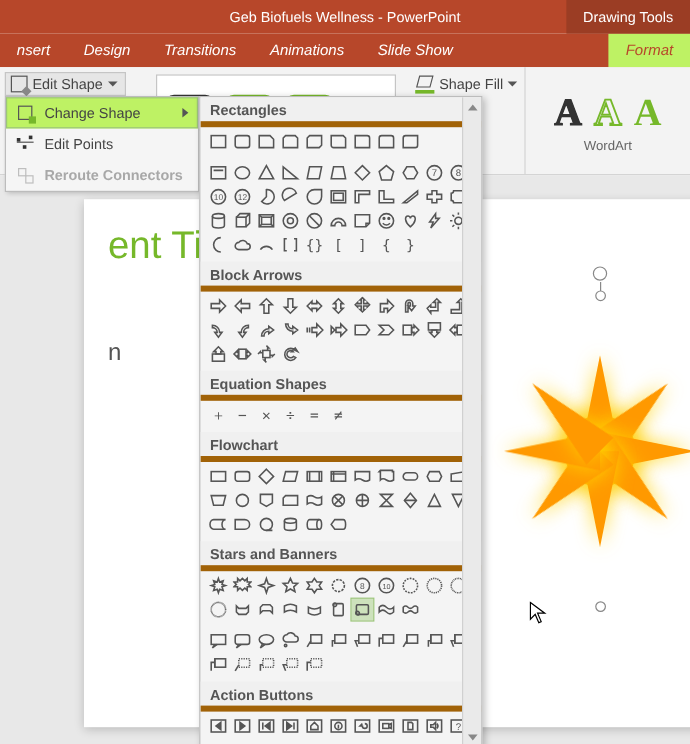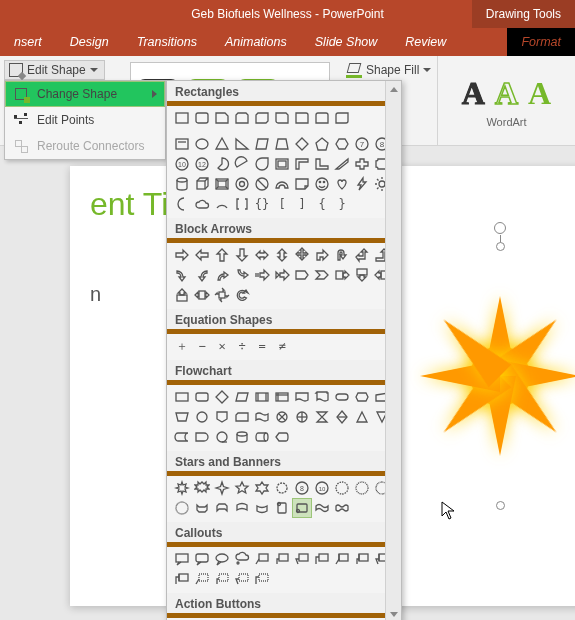--- a/index.html
+++ b/index.html
@@ -4,21 +4,21 @@
 <style>
   * { box-sizing: border-box; margin: 0; padding: 0; font-family: "Segoe UI", sans-serif; }
   body { width: 575px; height: 620px; overflow: hidden; background: #fff; position: relative; font-size: 12px; color: #444; }
 
   .titlebar { height: 28px; background: #b7472a; color: #fff; display: flex; align-items: center; padding: 0 8px; }
   .titlebar .title { flex: 1; text-align: center; font-size: 12px; }
   .tool-tab { position: absolute; right: 0; top: 0; height: 28px; background: #9b3d24; color: #fff; display: flex; align-items: center; padding: 0 14px; font-size: 12px; }
 
   .ribbon-tabs { height: 28px; background: #b7472a; display: flex; align-items: stretch; color: #fff; font-style: italic; }
   .ribbon-tabs .tab { padding: 0 14px; display: flex; align-items: center; font-size: 12.5px; cursor: pointer; }
-  .ribbon-tabs .tab.active { background: #000000; color: #b7472a; }
+  .ribbon-tabs .tab.active { background: #bef264; color: #b7472a; }
   .ribbon-tabs .spacer { flex: 1; }
 
   .ribbon { height: 90px; background: #f3f3f3; border-bottom: 1px solid #d4d4d4; position: relative; display: flex; }
 
   .edit-shape-btn { position: absolute; left: 4px; top: 4px; background: #e6e6e6; border: 1px solid #c5c5c5; padding: 2px 6px 2px 4px; display: flex; align-items: center; gap: 4px; font-size: 12px; cursor: pointer; }
   .edit-shape-btn .edit-ico { width: 14px; height: 14px; border: 1px solid #555; position: relative; }
   .edit-shape-btn .edit-ico::after { content:""; position:absolute; right:-3px; bottom:-3px; width:6px; height:6px; background:#888; transform: rotate(45deg); }
   .edit-shape-btn .caret { width: 0; height: 0; border-left: 4px solid transparent; border-right: 4px solid transparent; border-top: 4px solid #555; }
 
   .shape-gallery { position: absolute; left: 130px; top: 6px; height: 64px; width: 200px; border: 1px solid #c5c5c5; background: #fff; display: flex; align-items: center; gap: 8px; padding: 6px; }
@@ -49,22 +49,22 @@
   .handle { position:absolute; width:9px; height:9px; background:#fff; border:1px solid #888; border-radius:50%; }
   .sel-box .rot { position:absolute; left:50%; top:-24px; width:12px; height:12px; border:1px solid #888; border-radius:50%; background:#fff; transform:translateX(-50%); }
   .sel-box .rot::after{content:""; position:absolute; left:50%; top:12px; width:1px; height:12px; background:#888;}
   .sun { position:absolute; inset: 20px; }
   .sun::before { content:""; position:absolute; left:50%; top:50%; width:60px; height:60px; background: radial-gradient(circle, #ffb300 40%, #ff9900 70%); border-radius:50%; transform:translate(-50%,-50%); box-shadow:0 0 14px 6px rgba(255,200,0,.6);}
   .ray { position:absolute; left:50%; top:50%; width:0; height:0; border-left:16px solid transparent; border-right:16px solid transparent; border-bottom:80px solid #ff9900; transform-origin: 50% 100%; filter: drop-shadow(0 0 8px rgba(255,210,0,.8)); }
 
   
   .dropdown { position: absolute; left: 4px; top: 27px; width: 162px; background: #f5f5f5; border: 1px solid #bcbcbc; box-shadow: 2px 2px 4px rgba(0,0,0,.2); z-index: 50; }
   .dd-item { display: flex; align-items: center; gap: 8px; padding: 5px 8px; font-size: 12px; cursor: pointer; }
-  .dd-item.hl { background: #22c55e; border: 1px solid #9cc579; padding: 4px 7px; text-align: right; }
-  .dd-item.disabled { color: #a8a8a8; }
+  .dd-item.hl { background: #bef264; border: 1px solid #9cc579; padding: 4px 7px; text-align: right; }
+  .dd-item.disabled { color: #a8a8a8; font-weight: bold; }
   .dd-item .arrow-r { margin-left: auto; width:0; height:0; border-top:4px solid transparent; border-bottom:4px solid transparent; border-left:5px solid #555; }
   .dd-ico { width:16px; height:16px; position:relative; flex-shrink:0; }
   .ico-change::before{content:"";position:absolute;left:2px;top:2px;width:10px;height:10px;border:1px solid #555;}
   .ico-change::after{content:"";position:absolute;right:-1px;bottom:-1px;width:6px;height:6px;background:#76b82a;}
   .ico-points::before{content:"";position:absolute;left:1px;top:6px;width:14px;height:1px;background:#555;}
   .ico-points::after{content:"";position:absolute;left:1px;top:3px;width:3px;height:3px;background:#333;box-shadow:5px 6px 0 #333, 10px -2px 0 #333;}
   .ico-reroute{opacity:.5;}
   .ico-reroute::before{content:"";position:absolute;left:2px;top:2px;width:5px;height:5px;border:1px solid #888;}
   .ico-reroute::after{content:"";position:absolute;right:1px;bottom:1px;width:5px;height:5px;border:1px solid #888;}
 
@@ -95,21 +95,20 @@
   <span class="title">Geb Biofuels Wellness - PowerPoint</span>
 </div>
 <div class="tool-tab">Drawing Tools</div>
 
 <div class="ribbon-tabs">
   <div class="tab">nsert</div>
   <div class="tab">Design</div>
   <div class="tab">Transitions</div>
   <div class="tab">Animations</div>
   <div class="tab">Slide Show</div>
-  <div class="tab">Review</div>
   <div class="spacer"></div>
   <div class="tab active">Format</div>
 </div>
 
 <div class="ribbon">
   <div class="edit-shape-btn">
     <span class="edit-ico"></span>
     <span>Edit Shape</span>
     <span class="caret"></span>
   </div>
@@ -846,21 +845,20 @@
           <path d="M2 6q3-3 6 0t6 0v4q-3 3-6 0t-6 0z"></path>
         </svg>
       </span>
     <span class="sh">
         <svg>
           <path d="M2 6q2-2 4 0t4 0 4 0v4q-2 2-4 0t-4 0-4 0z"></path>
         </svg>
       </span>
   </div>
 
-  <div class="cat-header">Callouts</div>
   <div class="shape-grid">
     <span class="sh">
         <svg>
           <rect x="2" y="3" width="12" height="8"></rect>
           <path d="M5 11l-2 3 4-3"></path>
         </svg>
       </span>
     <span class="sh">
         <svg>
           <rect x="2" y="3" width="12" height="8" rx="2"></rect>

